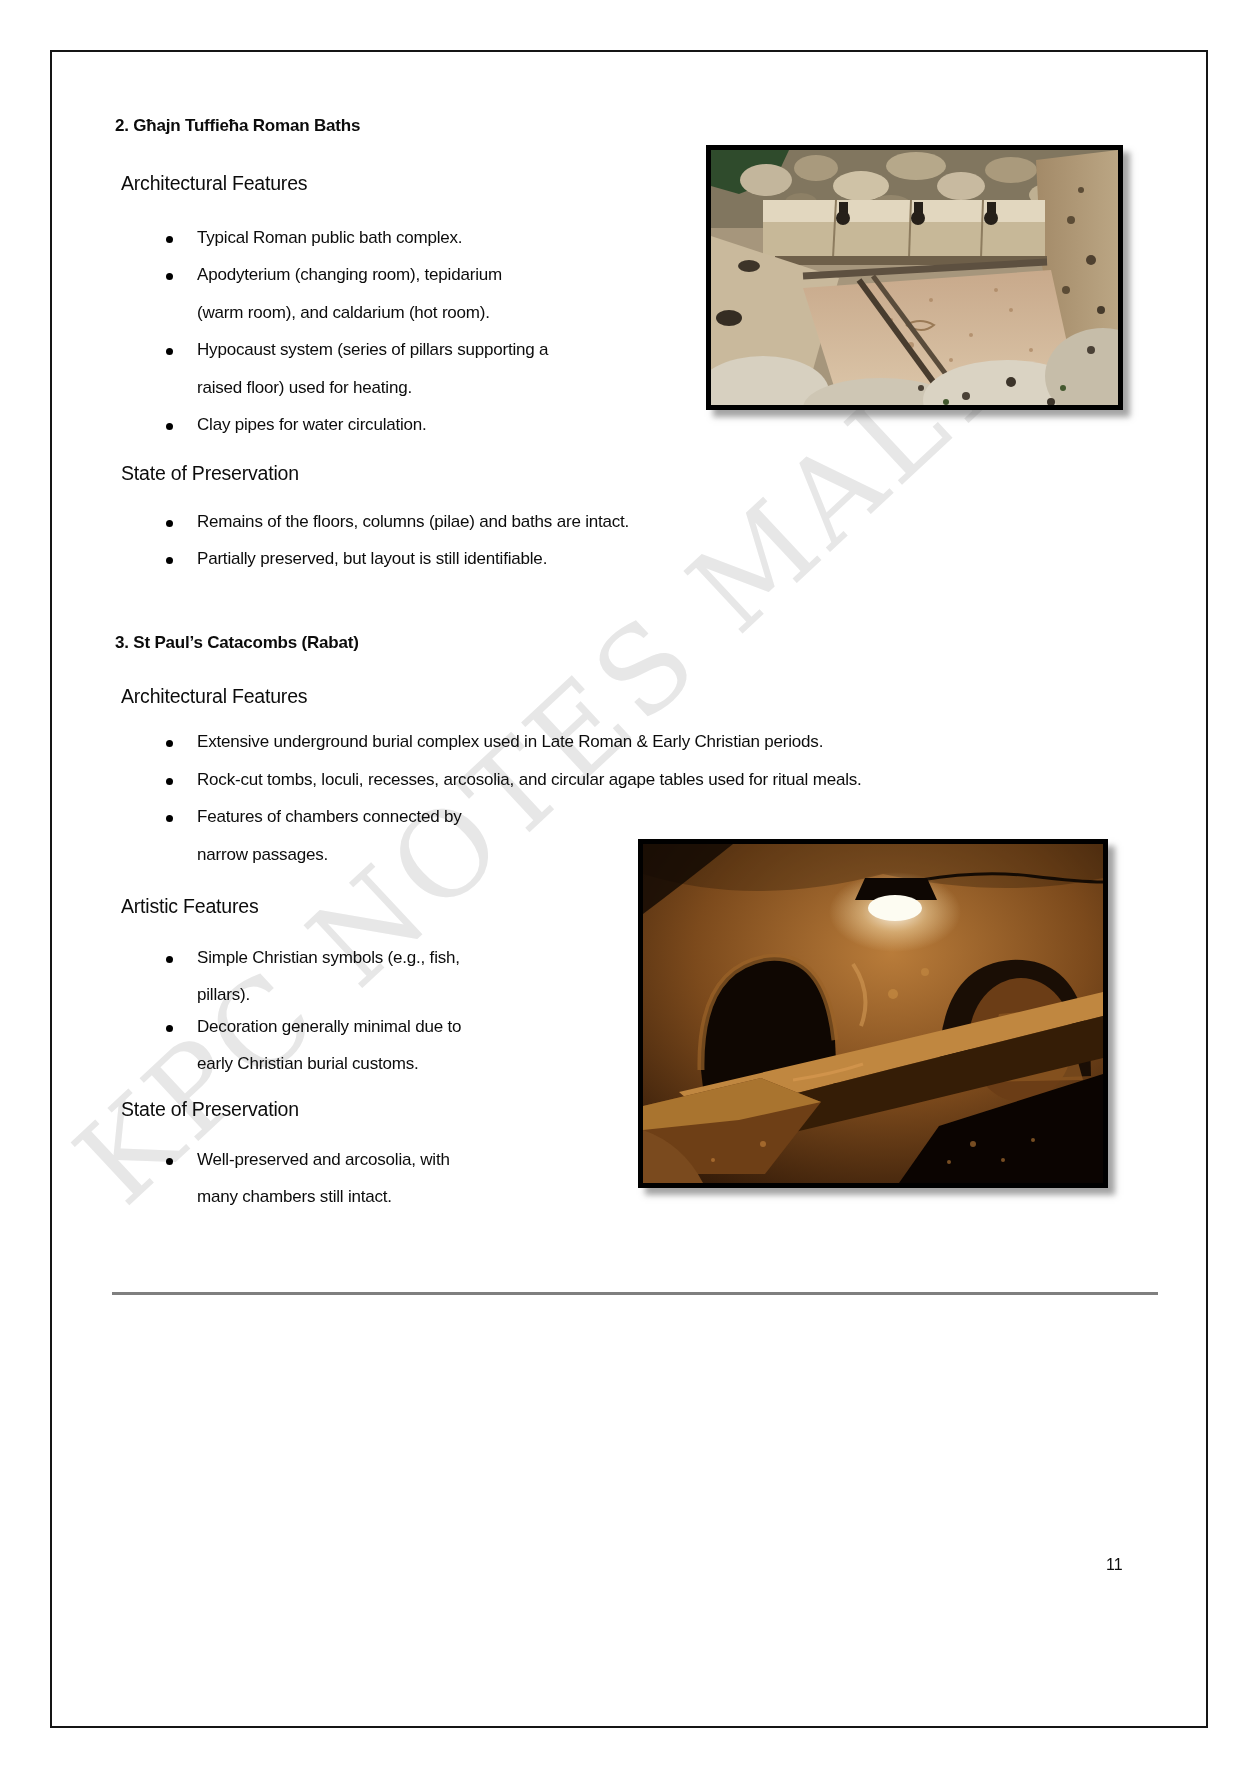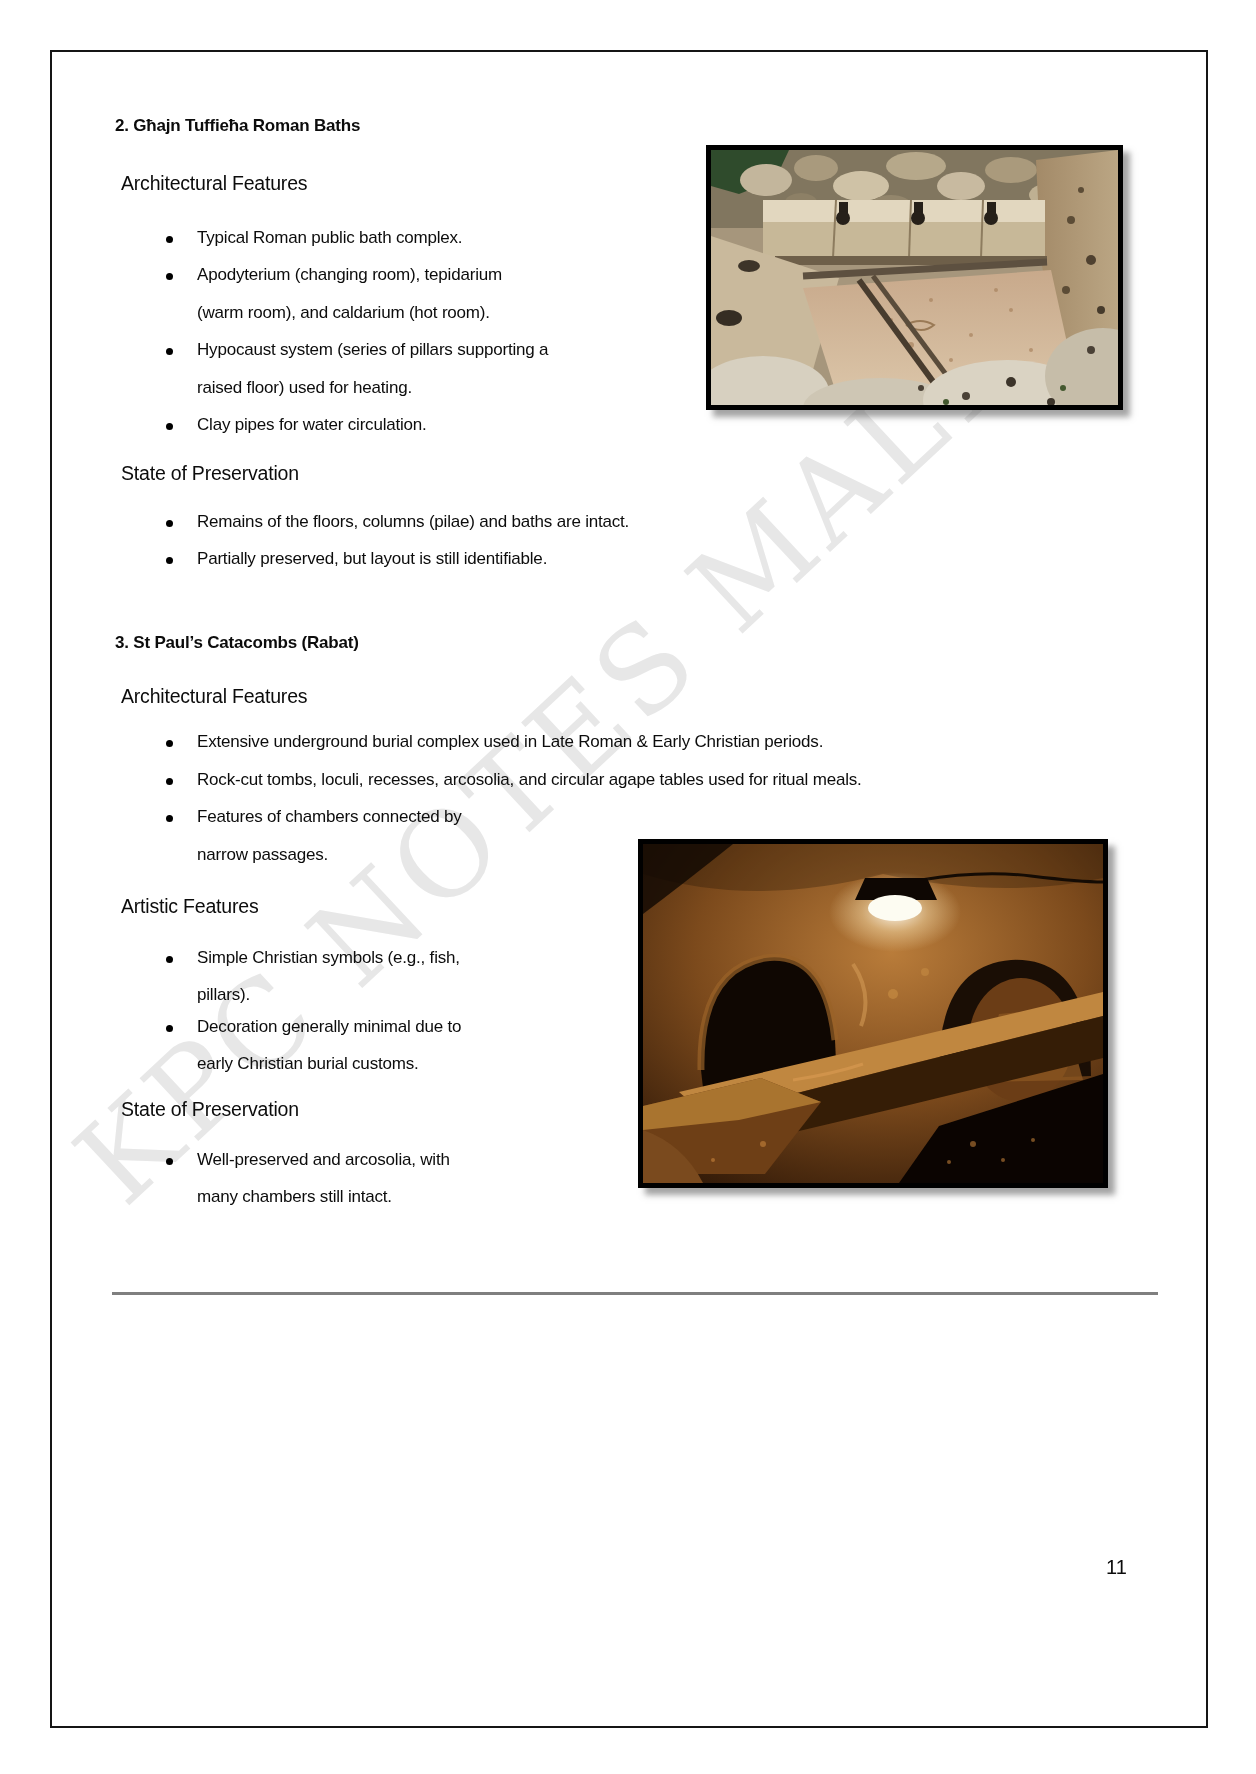--- a/index.html
+++ b/index.html
@@ -13,21 +13,21 @@
         user-select:none;}
   .content{position:absolute;inset:0;z-index:1;}
   .h{position:absolute;left:115px;font-size:17px;font-weight:bold;letter-spacing:-0.2px;white-space:nowrap;}
   .sub{position:absolute;left:115px;font-size:19.5px;letter-spacing:-0.2px;white-space:nowrap;margin-left:6px;}
   .line{position:absolute;left:197px;font-size:17px;letter-spacing:-0.2px;white-space:nowrap;}
   .dot{position:absolute;left:-31px;top:8px;width:7px;height:7px;border-radius:50%;background:#000;}
   .photo{position:absolute;border:5px solid #000;box-shadow:7px 7px 6px rgba(90,90,90,0.55);
         background:#888;}
   .photo svg{display:block;}
   .rule{position:absolute;left:112px;top:1292px;width:1046px;height:3px;background:#7f7f7f;}
-  .pagenum{position:absolute;left:1106px;top:1556px;font-size:20px;}
+  .pagenum{position:absolute;left:1106px;top:1556px;font-size:16px;}
 </style>
 </head>
 <body>
 
 <div class="page">
 
   <div class="page-border"></div>
 
   <div class="watermark">KPC NOTES MALTA</div>
 

